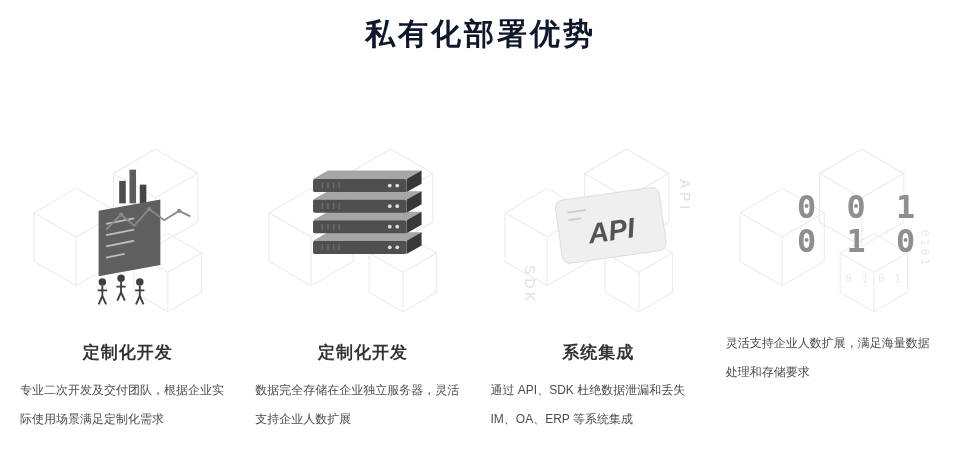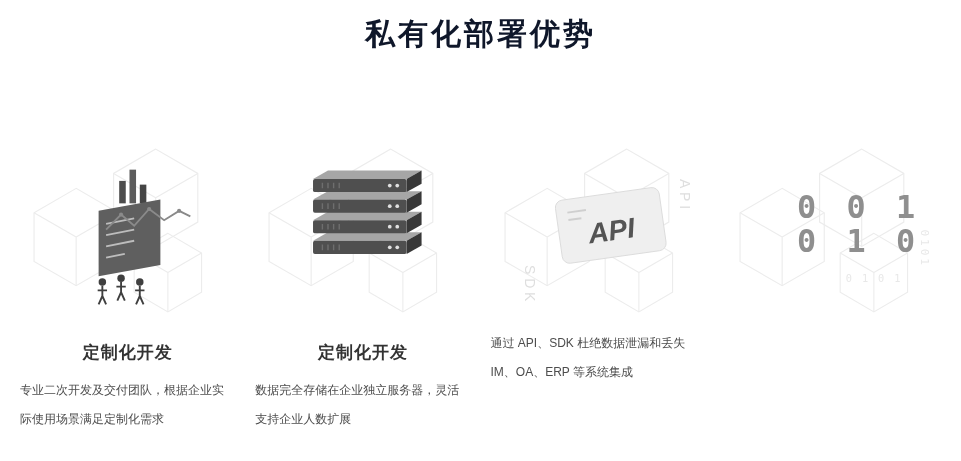--- a/index.html
+++ b/index.html
@@ -154,31 +154,33 @@
           <use href="#cubeset"></use>
           <text transform="translate(36 150) rotate(90)" font-size="15" letter-spacing="4" fill="#dedede" font-family="'Liberation Sans','DejaVu Sans',sans-serif">SDK</text>
           <text transform="translate(202 58) rotate(90)" font-size="15" letter-spacing="4" fill="#dedede" font-family="'Liberation Sans','DejaVu Sans',sans-serif">API</text>
           <g transform="rotate(-8 125 108)">
             <rect x="72" y="74" width="112" height="68" rx="8" fill="#efefef" stroke="#dcdcdc"></rect>
             <path d="M84,88 L104,88 M84,96 L98,96" stroke="#cfcfcf" stroke-width="2"></path>
             <text x="128" y="124" text-anchor="middle" font-size="30" font-weight="bold" font-style="italic" fill="#545454" font-family="'Liberation Sans','DejaVu Sans',sans-serif">API</text>
           </g>
         </svg>
       </div>
+      <h3 class="feature-title">系统集成</h3>
       <p class="feature-desc">通过 API、SDK 杜绝数据泄漏和丢失 IM、OA、ERP 等系统集成</p>
     </div>
 
     <div class="feature">
       <div class="illus">
         <svg viewBox="0 0 230 210">
           <use href="#cubeset"></use>
           <g font-family="'DejaVu Sans Mono','Liberation Mono',monospace">
             <text x="142" y="100" text-anchor="middle" font-size="34" font-weight="bold" letter-spacing="6" fill="#8f8f8f">0 0 1</text>
             <text x="142" y="136" text-anchor="middle" font-size="34" font-weight="bold" letter-spacing="6" fill="#8f8f8f">0 1 0</text>
             <text transform="translate(208 112) rotate(90)" font-size="12" letter-spacing="3" fill="#e8e8e8">0101</text>
             <text x="128" y="168" font-size="11" letter-spacing="2" fill="#e8e8e8">0 1 0 1</text>
           </g>
         </svg>
       </div>
+      <p class="feature-desc">灵活支持企业人数扩展，满足海量数据处理和存储要求</p>
     </div>
 
   </div>
 </div>
 
 </body></html>

